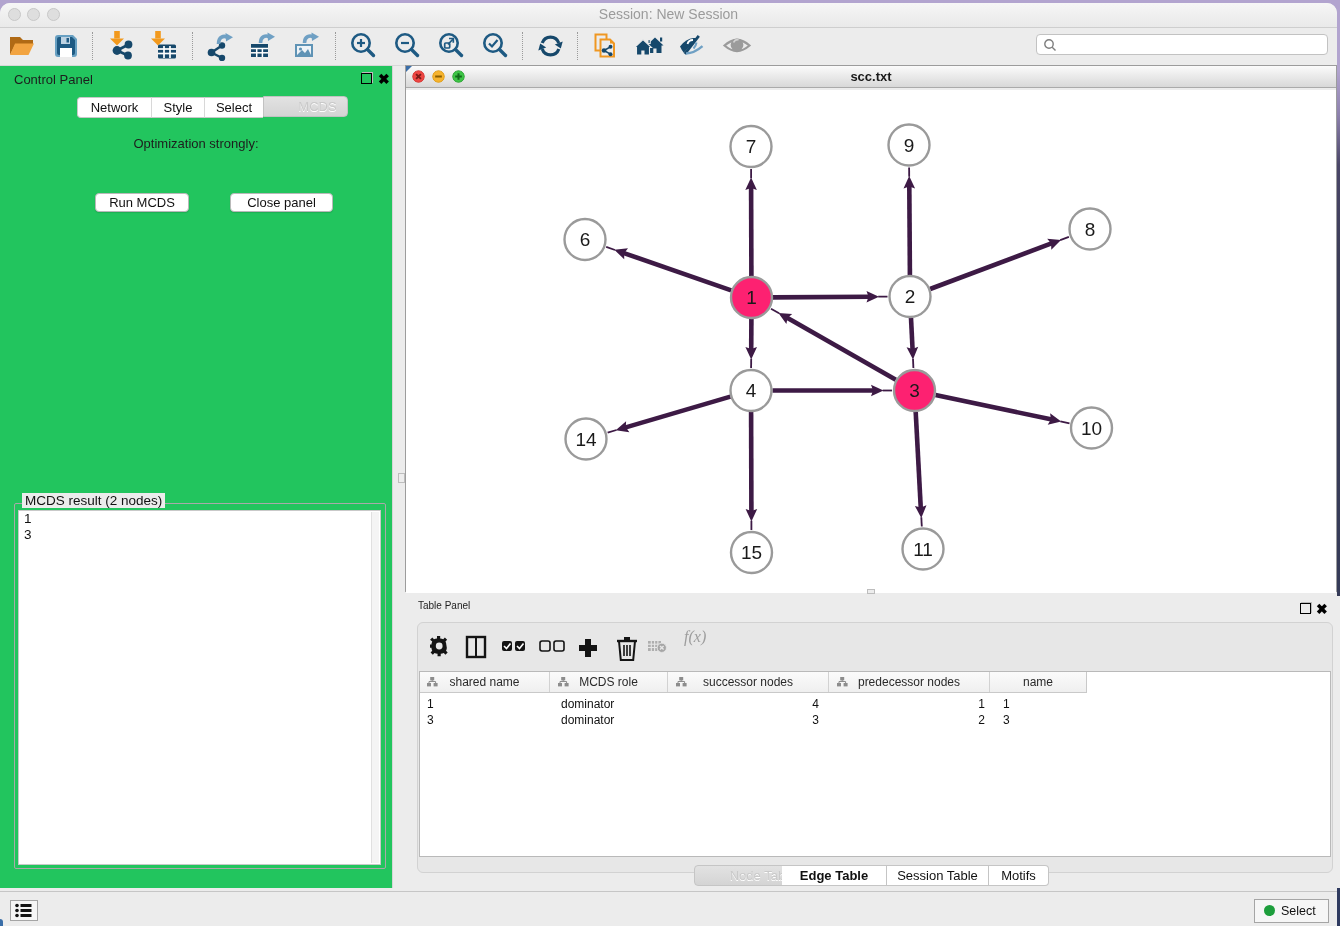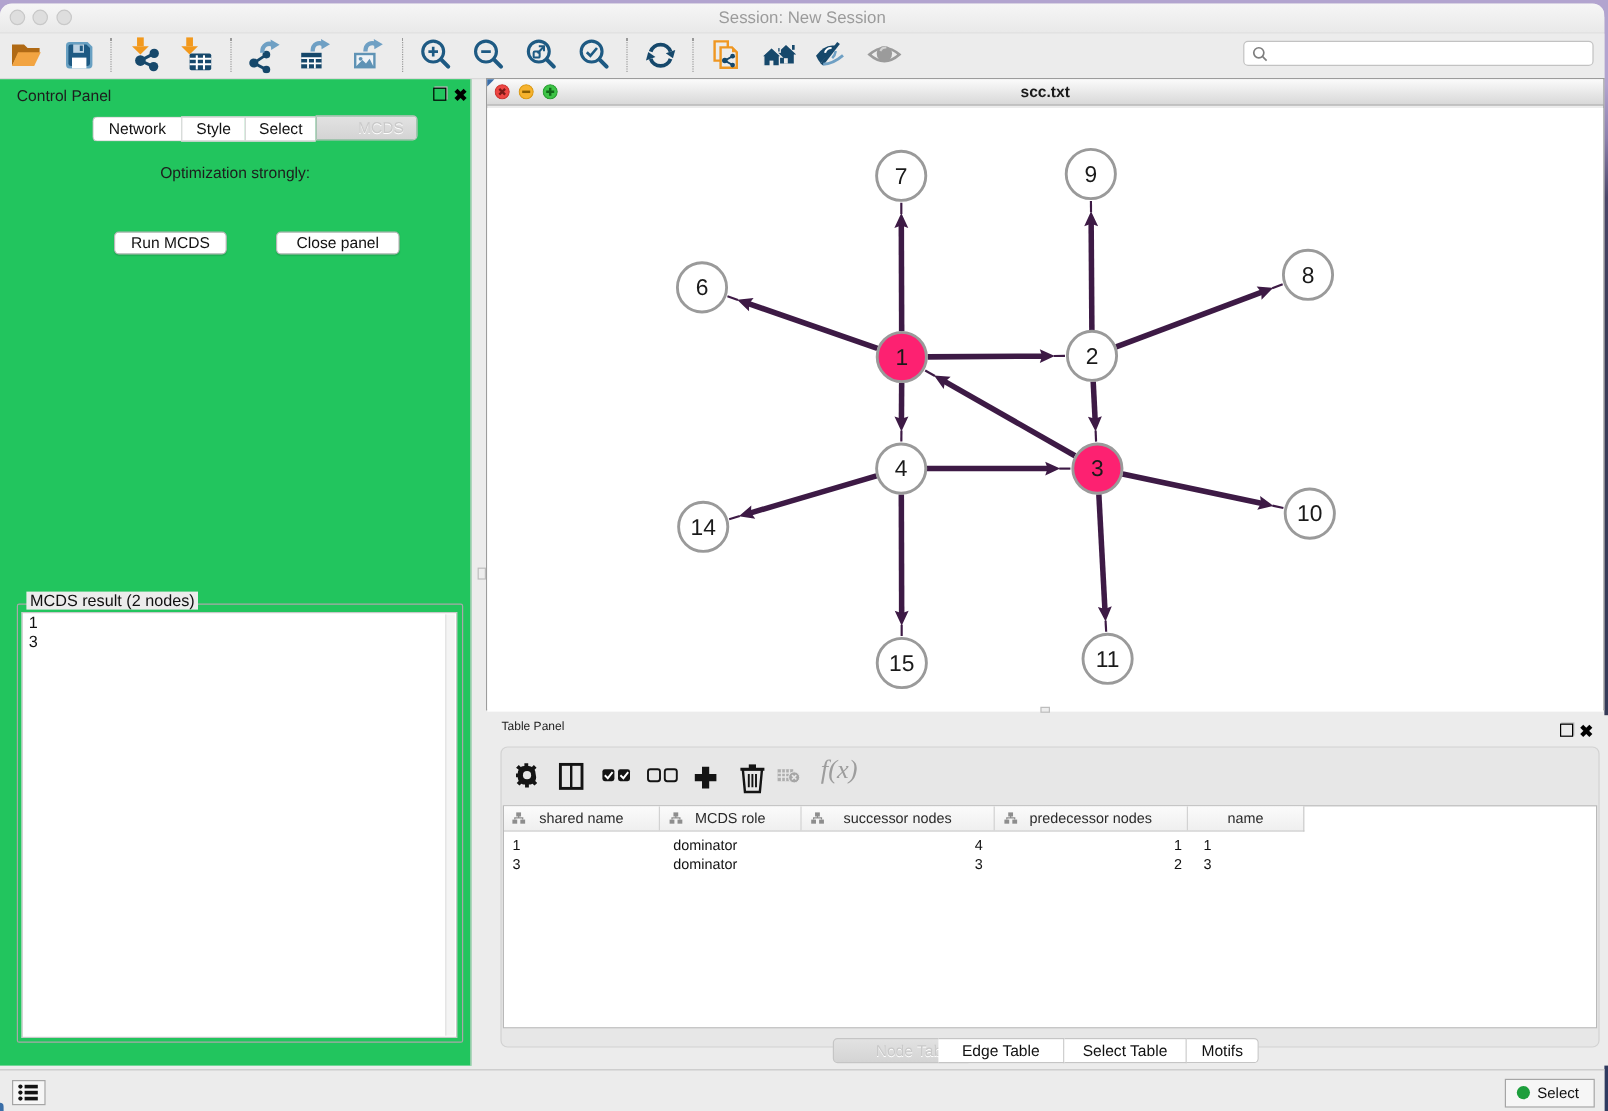--- a/index.html
+++ b/index.html
@@ -384,21 +384,21 @@
             <line x1="0" y1="3.2" x2="13" y2="3.2"></line>
             <line x1="0" y1="6.5" x2="13" y2="6.5"></line>
             <line x1="3.3" y1="0" x2="3.3" y2="10"></line>
             <line x1="6.6" y1="0" x2="6.6" y2="10"></line>
             <line x1="9.9" y1="0" x2="9.9" y2="10"></line>
           </g>
     <circle cx="13.8" cy="6.8" r="4.6" fill="#a6a6a6" stroke="#e7e7e7" stroke-width="0.8"></circle>
     <path d="M12 5 l3.6 3.6 M15.6 5 l-3.6 3.6" stroke="#e7e7e7" stroke-width="1.4"></path>
    </g>
   </svg>
-  <div style="position:absolute;left:266px;top:5px;font-family:'Liberation Serif',serif;font-style:italic;font-size:22px;color:#9d9d9d;">f(x)</div>
+  <div style="position:absolute;left:266px;top:5px;font-family:'Liberation Serif',serif;font-style:italic;font-size:16px;color:#9d9d9d;">f(x)</div>
   <div id="ttable">
    <div id="thdr">
     <div class="hcell" style="left:0;width:129px;">shared name</div>
     <div class="hcell" style="left:130px;width:117px;">MCDS role</div>
     <div class="hcell" style="left:248px;width:160px;">successor nodes</div>
     <div class="hcell" style="left:409px;width:160px;">predecessor nodes</div>
     <div class="hcell" style="left:570px;width:96px;border-right:none;">name</div>
     <svg width="660" height="20" viewBox="0 0 660 20" style="position:absolute;left:0;top:0">
      <g fill="#8d8d8d">
               <g transform="translate(7,5)">
@@ -434,22 +434,22 @@
    <div class="rcell" style="left:545px;top:24px;width:20px;text-align:right;">1</div>
    <div class="rcell" style="left:583px;top:24px;">1</div>
    <div class="rcell" style="left:7px;top:40px;">3</div>
    <div class="rcell" style="left:141px;top:40px;">dominator</div>
    <div class="rcell" style="left:379px;top:40px;width:20px;text-align:right;">3</div>
    <div class="rcell" style="left:545px;top:40px;width:20px;text-align:right;">2</div>
    <div class="rcell" style="left:583px;top:40px;">3</div>
   </div>
  </div>
  <div class="btab tabsel" style="left:289px;top:269px;width:87px;border-radius:4px 0 0 4px;background:linear-gradient(#e2e2e2,#d4d4d4);color:#c9c9c9;text-shadow:0 1px 0 #fff;padding-left:24px;">Node Table</div>
- <div class="btab" style="left:377px;top:269px;width:104px;border-left:none;">Edge Table</div>
- <div class="btab" style="left:482px;top:269px;width:101px;border-left:none;">Select Table</div>
+ <div class="btab" style="left:377px;top:269px;width:104px;border-left:none;font-weight:bold;">Edge Table</div>
+ <div class="btab" style="left:482px;top:269px;width:101px;border-left:none;">Session Table</div>
  <div class="btab" style="left:584px;top:269px;width:59px;border-left:none;border-radius:0 4px 4px 0;">Motifs</div>
 </div>
 <div class="abs" id="status">
  <div id="lbtn">
       <svg width="18" height="15" viewBox="0 0 18 15" style="position:absolute;left:4px;top:2px">
   <g fill="#141414">
           <circle cx="2" cy="2.5" r="1.8"></circle>
           <circle cx="2" cy="7.5" r="1.8"></circle>
           <circle cx="2" cy="12.5" r="1.8"></circle>
   <rect x="5.5" y="1" width="11" height="3"></rect>

